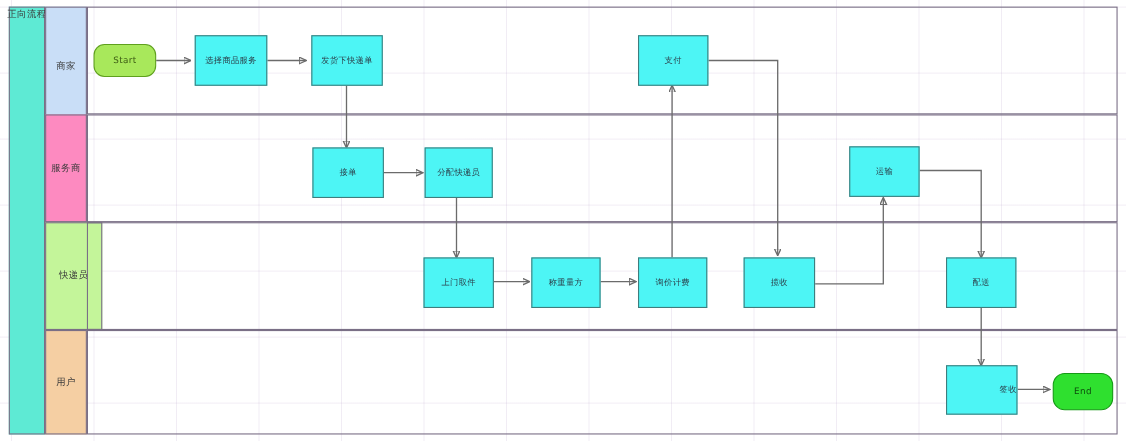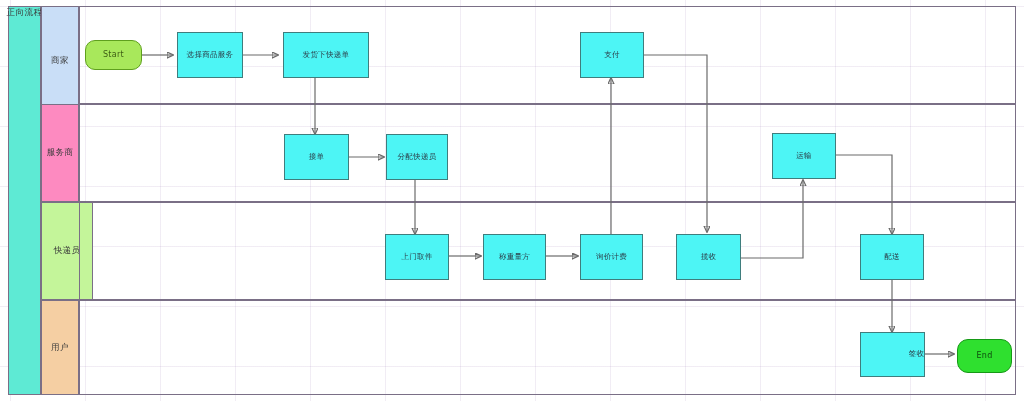--- a/index.html
+++ b/index.html
@@ -170,21 +170,21 @@
   </svg>
 
   <div class="node terminator start" style="left:85px; top:40px; width:57px; height:30px;border-radius:10px;">
     <span>Start</span>
   </div>
 
   <div class="node" style="left:177px; top:32px; width:66px; height:46px;">
     <span>选择商品服务</span>
   </div>
 
-  <div class="node" style="left:283px; top:32px; width:86px; height:46px;">
+  <div class="node" style="left:283px; top:32px; width:65px; height:46px;">
     <span>发货下快递单</span>
   </div>
 
   <div class="node" style="left:580px; top:32px; width:64px; height:46px;">
     <span>支付</span>
   </div>
 
   <div class="node" style="left:284px; top:134px; width:65px; height:46px;">
     <span>接单</span>
   </div>

